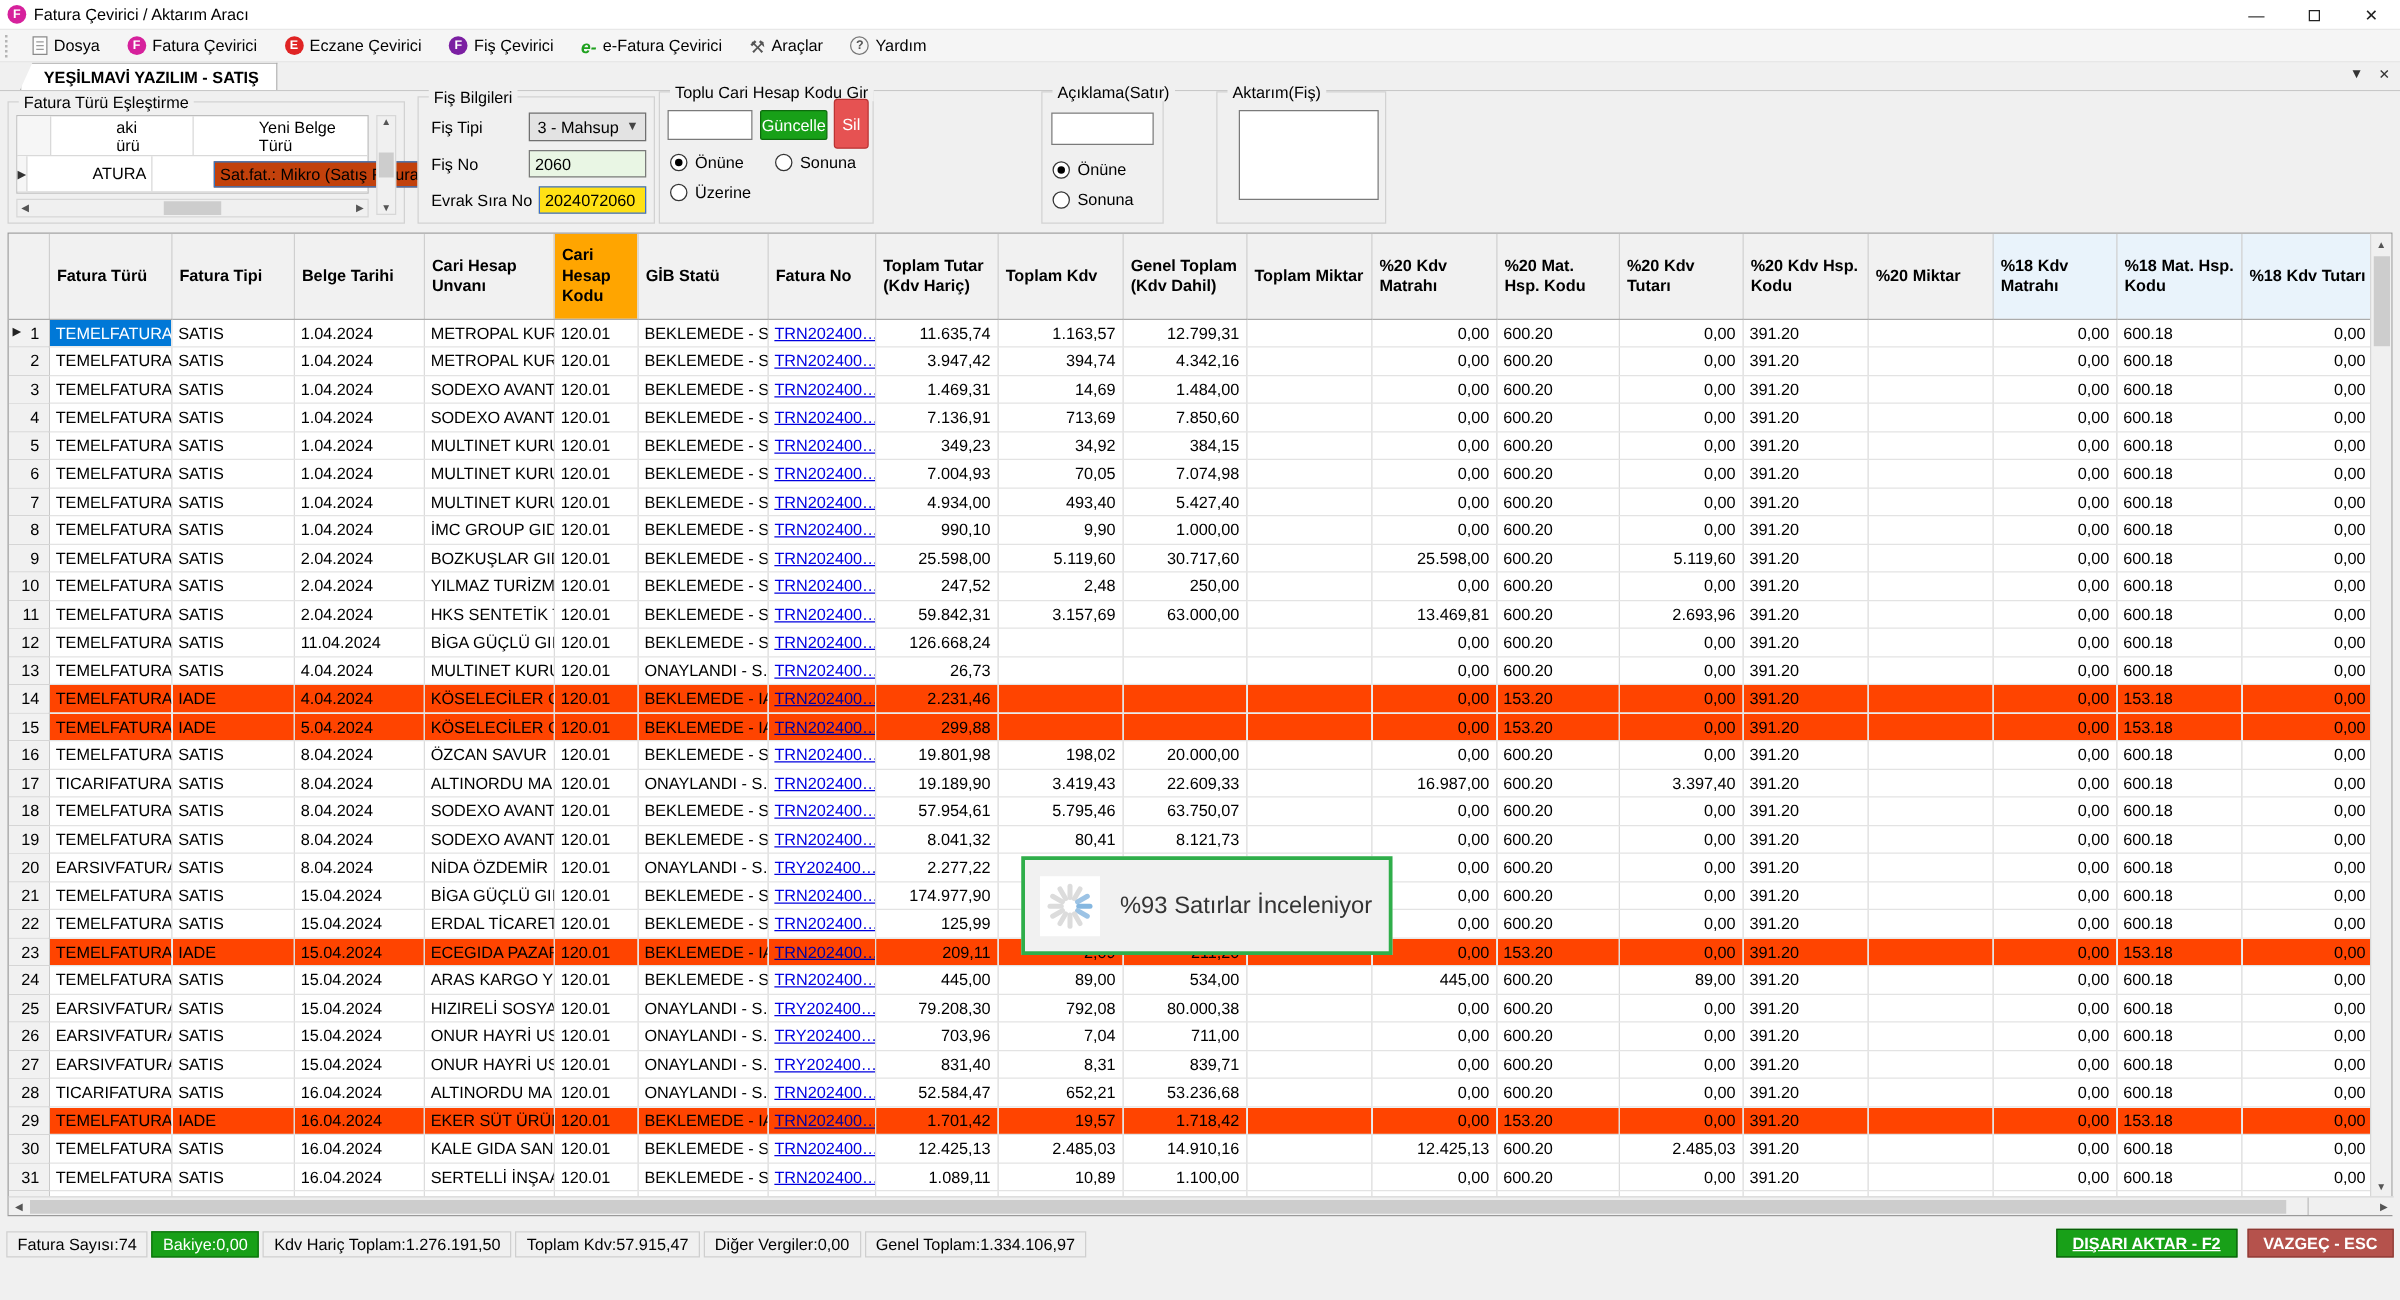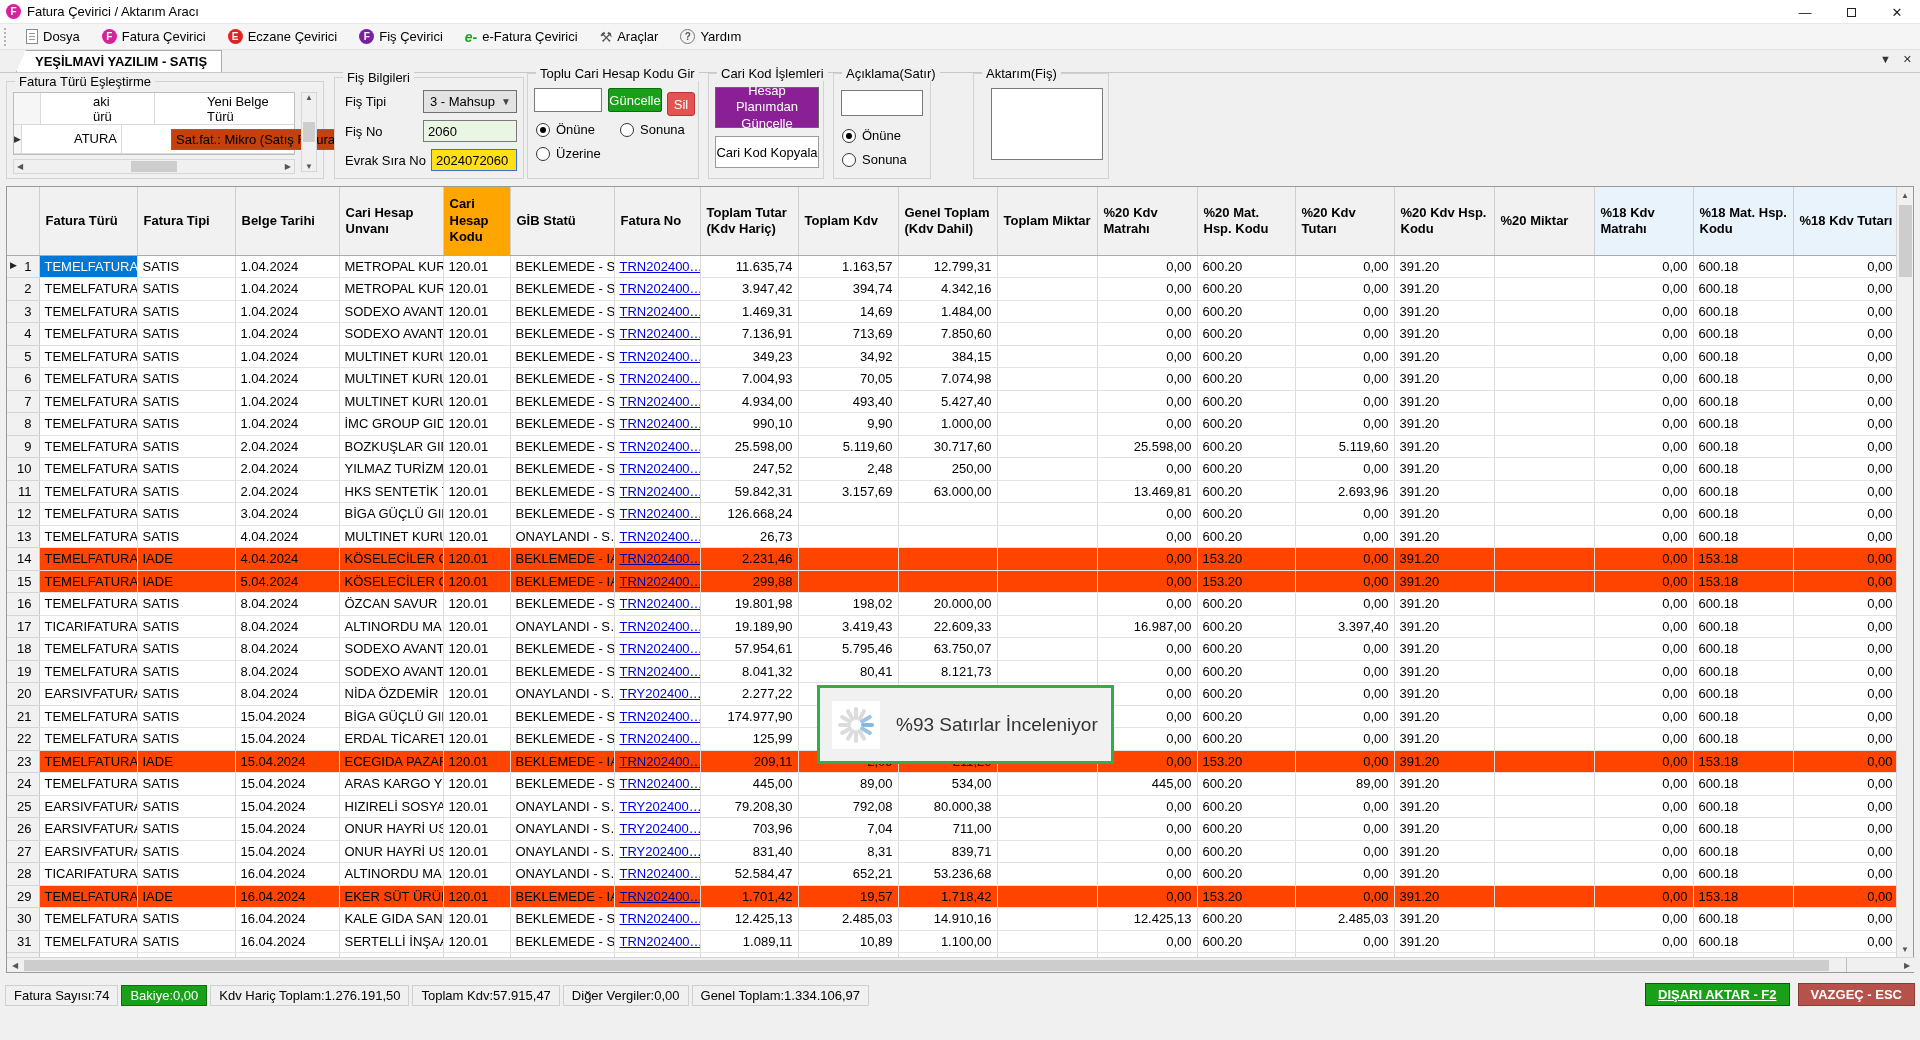--- a/index.html
+++ b/index.html
@@ -214,40 +214,35 @@
       <div style="position:absolute;left:10px;top:46px;" class="lbl">Fiş No</div>
       <input class="tinput" style="position: absolute; left: 88px; top: 42px; width: 94px; height: 22px; background: rgb(233, 246, 228);" value="2060">
       <div style="position:absolute;left:10px;top:75px;" class="lbl">Evrak Sıra No</div>
       <input class="tinput" style="position: absolute; left: 96px; top: 71px; width: 86px; height: 22px; background: rgb(255, 225, 21); border: 1px solid rgb(58, 111, 216);" value="2024072060">
     </div>
 
     <div class="group" style="left:527px;top:0px;width:172px;height:106px;">
       <span class="glabel">Toplu Cari Hesap Kodu Gir</span>
       <input class="tinput" style="position: absolute; left: 6px; top: 14px; width: 68px; height: 24px;">
       <div class="btn btn-green" style="position:absolute;left:80px;top:14px;width:54px;height:24px;">Güncelle</div>
-      <div class="btn btn-red" style="position:absolute;left:139px;top:18px;width:28px;height:24px;">Sil</div>
+      <div class="btn btn-red" style="position:absolute;left:139px;top:5px;width:28px;height:40px;">Sil</div>
       <div class="radio" style="position:absolute;left:8px;top:48px;">
         <span class="rdot on"></span>
         <span>Önüne</span>
       </div>
       <div class="radio" style="position:absolute;left:8px;top:72px;">
         <span class="rdot"></span>
         <span>Üzerine</span>
       </div>
       <div class="radio" style="position:absolute;left:92px;top:48px;">
         <span class="rdot"></span>
         <span>Sonuna</span>
       </div>
     </div>
 
-    <div class="group" style="left:708px;top:0px;width:116px;height:106px;">
-      <span class="glabel">Cari Kod İşlemleri</span>
-      <div class="btn btn-purple" style="position:absolute;left:6px;top:13px;width:104px;height:41px;font-size:13px;padding:2px;">Hesap Planımdan Güncelle</div>
-      <div class="btn btn-white" style="position:absolute;left:6px;top:62px;width:104px;height:32px;">Cari Kod Kopyala</div>
-    </div>
 
     <div class="group" style="left:833px;top:0px;width:98px;height:106px;">
       <span class="glabel">Açıklama(Satır)</span>
       <input class="tinput" style="position: absolute; left: 7px; top: 16px; width: 82px; height: 26px;">
       <div class="radio" style="position:absolute;left:8px;top:54px;">
         <span class="rdot on"></span>
         <span>Önüne</span>
       </div>
       <div class="radio" style="position:absolute;left:8px;top:78px;">
         <span class="rdot"></span>
@@ -550,21 +545,21 @@
               <td class="col-15">391.20</td>
               <td class="col-16"></td>
               <td class="col-17">0,00</td>
               <td class="col-18">600.18</td>
               <td class="col-19">0,00</td>
             </tr>
             <tr>
               <td class="col-0"><span class="row-arrow"></span>12</td>
               <td class="col-1">TEMELFATURA</td>
               <td class="col-2">SATIS</td>
-              <td class="col-3">3.04.2024</td>
+              <td class="col-3">11.04.2024</td>
               <td class="col-4">BİGA GÜÇLÜ GID…</td>
               <td class="col-5">120.01</td>
               <td class="col-6">BEKLEMEDE - SA…</td>
               <td class="col-7"><a href="#">TRN202400…</a></td>
               <td class="col-8">126.668,24</td>
               <td class="col-9"></td>
               <td class="col-10"></td>
               <td class="col-11"></td>
               <td class="col-12">0,00</td>
               <td class="col-13">600.20</td>

